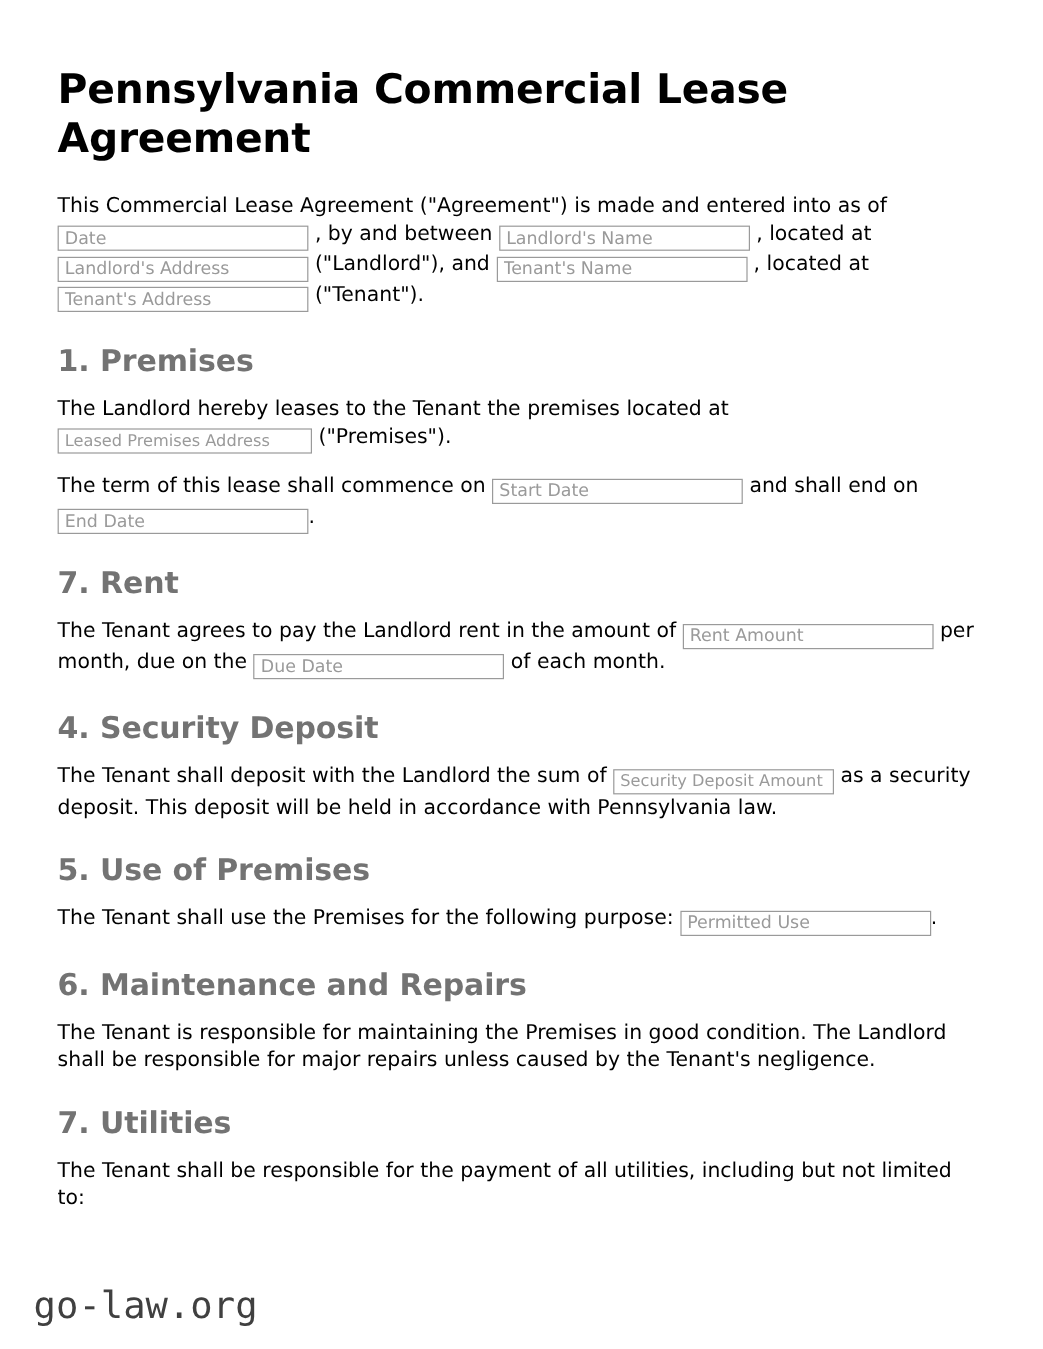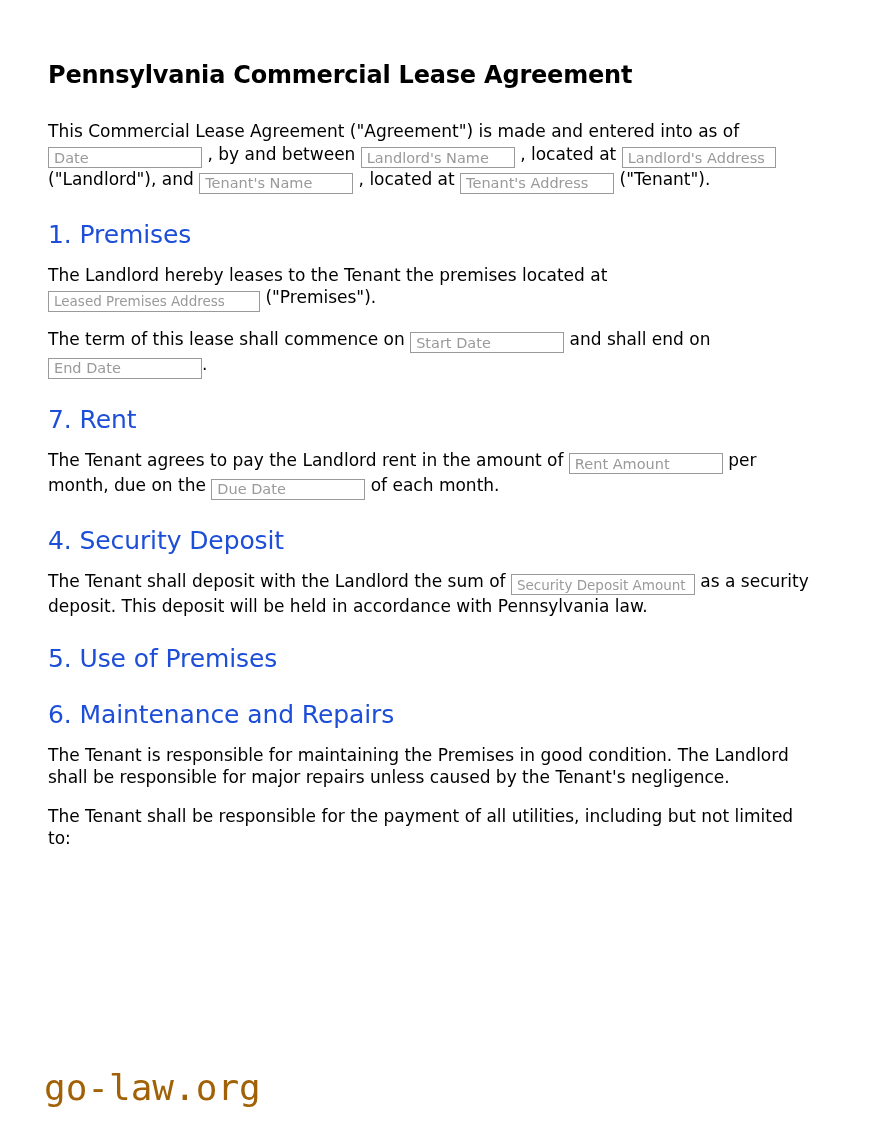--- a/index.html
+++ b/index.html
@@ -19,77 +19,77 @@
     position: absolute;
     left: 0; top: 0;
     width: 869px;
     height: 1124px;
     box-sizing: border-box;
     padding: 55px 57px 0 48px;
   }
   .doc-title {
     font-family: "DejaVu Sans", sans-serif;
     font-weight: bold;
-    font-size: 24px;
+    font-size: 34px;
     line-height: 41px;
     letter-spacing: -0.2px;
     margin: 0 0 24px 0;
     color: #000;
     max-width: 640px;
   }
   .para {
     font-size: 17px;
     line-height: 22.5px;
     margin: 0 0 16px 0;
     color: #000;
     max-width: 765px;
   }
   .para.intro {
     line-height: 22.5px;
     margin-bottom: 20px;
   }
   h2.section-heading {
     font-family: "DejaVu Sans", sans-serif;
-    font-weight: normal;
+    font-weight: bold;
     font-size: 25px;
     line-height: 30px;
     margin: 26px 0 14px 0;
-    color: #1d4ed8;
+    color: #737373;
     letter-spacing: -0.1px;
   }
   .fld {
     display: inline-block;
     box-sizing: border-box;
     border: 1px solid #9a9a9a;
     background: #ffffff;
     color: #9a9a9a;
     font-family: "DejaVu Sans", sans-serif;
     font-size: 14.5px;
     line-height: 18px;
     height: 21px;
     padding: 1px 4px 1px 5px;
     vertical-align: -3px;
     outline: none;
     border-radius: 0;
     white-space: nowrap;
     overflow: hidden;
   }
   .fld::placeholder { color: #9a9a9a; opacity: 1; }
-  .w190 { width: 154px; }
+  .w190 { width: 209px; }
   .w196 { width: 212px; }
   .w188 { width: 184px; }
   .fld-sm { font-size: 13.5px; }
   .watermark {
     position: absolute;
-    left: 44px;
+    left: 28px;
     bottom: 19px;
     font-family: "DejaVu Sans Mono", monospace;
-    font-size: 36px;
+    font-size: 31px;
     line-height: 34px;
-    color: #a16207;
+    color: #404040;
     letter-spacing: 0px;
     white-space: nowrap;
   }
 </style>
 </head>
 <body>
 
 <div class="page">
 
   <h1 class="doc-title">Pennsylvania Commercial Lease Agreement</h1>
@@ -133,21 +133,26 @@
   </p>
 
   <h2 class="section-heading">4. Security Deposit</h2>
   <p class="para">
     <span>The Tenant shall deposit with the Landlord the sum of</span>
     <input class="fld w188 fld-sm" type="text" placeholder="Security Deposit Amount" style="">
     <span>as a security deposit. This deposit will be held in accordance with Pennsylvania law.</span>
   </p>
 
   <h2 class="section-heading">5. Use of Premises</h2>
+  <p class="para">
+    <span>The Tenant shall use the Premises for the following purpose:</span>
+    <input class="fld w190" type="text" placeholder="Permitted Use" style=""><span>.</span>
+  </p>
 
   <h2 class="section-heading">6. Maintenance and Repairs</h2>
   <p class="para">The Tenant is responsible for maintaining the Premises in good condition. The Landlord shall be responsible for major repairs unless caused by the Tenant's negligence.</p>
 
+  <h2 class="section-heading">7. Utilities</h2>
   <p class="para">The Tenant shall be responsible for the payment of all utilities, including but not limited to:</p>
 
 </div>
 
 <div class="watermark">go-law.org</div>
 
 </body></html>

